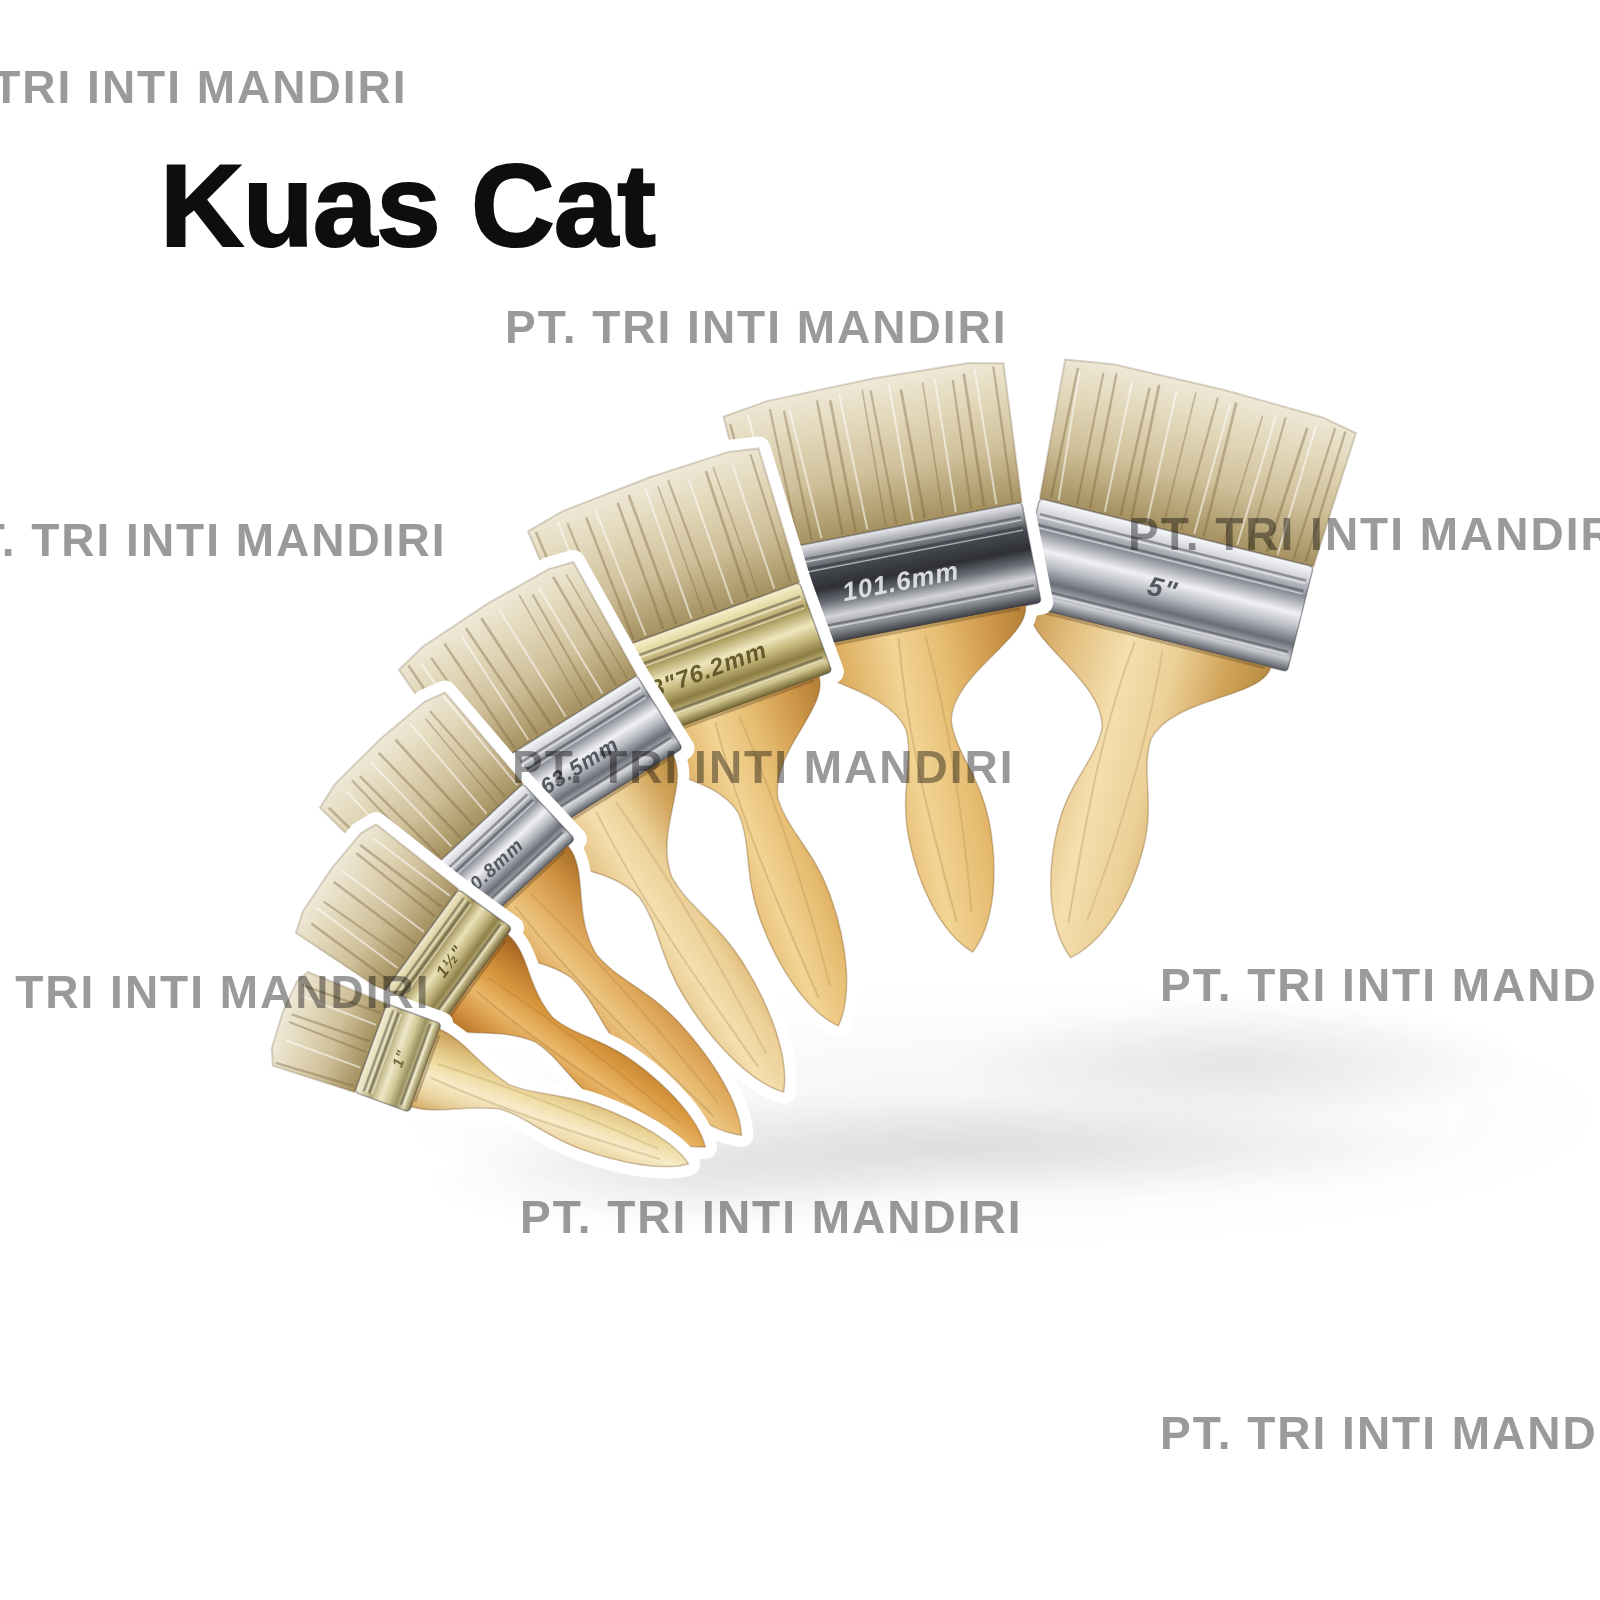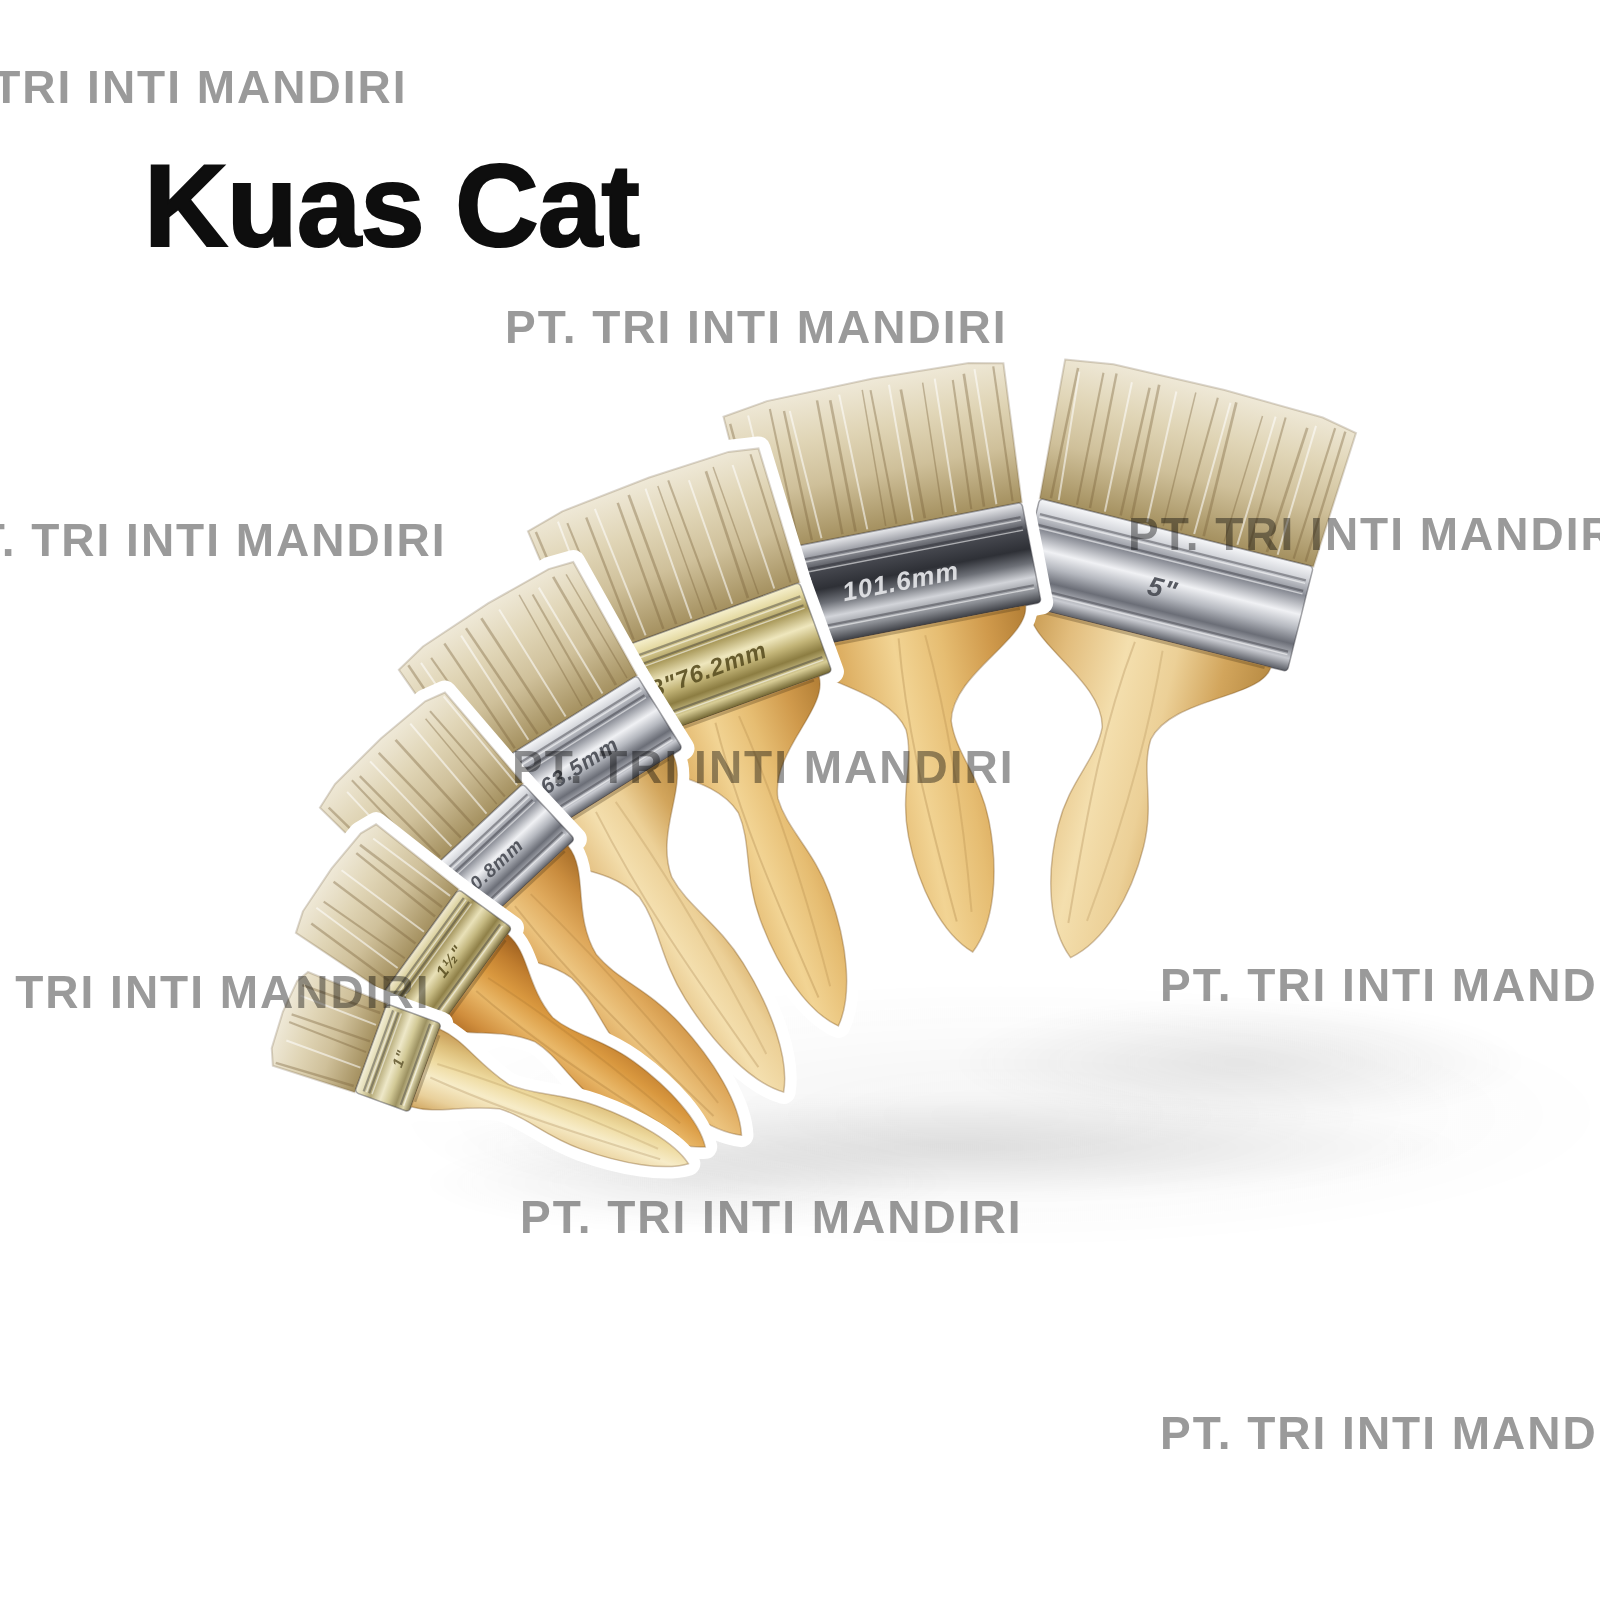--- a/index.html
+++ b/index.html
@@ -6,21 +6,21 @@
   #canvas{
     position:relative;width:1600px;height:1600px;background:#ffffff;
     overflow:hidden;font-family:"Liberation Sans",sans-serif;
   }
   .wm{
     position:absolute;font-weight:bold;font-size:46px;letter-spacing:2px;
     color:#9a9a9a;white-space:nowrap;line-height:1;mix-blend-mode:multiply;
     z-index:40;user-select:none;
   }
   #title{
-    position:absolute;left:144px;top:148px;font-size:116px;font-weight:bold;
+    position:absolute;left:160px;top:148px;font-size:116px;font-weight:bold;
     letter-spacing:-1px;line-height:1;color:#0e0e0e;
     -webkit-text-stroke:2px #0e0e0e;z-index:30;white-space:nowrap;
   }
   .shadow{position:absolute;z-index:1;filter:blur(6px);}
   .brush{position:absolute;z-index:10;overflow:visible;}
   .fer-label{font-family:"Liberation Sans",sans-serif;font-weight:bold;font-style:italic;}
 </style>
 </head>
 <body>
 

